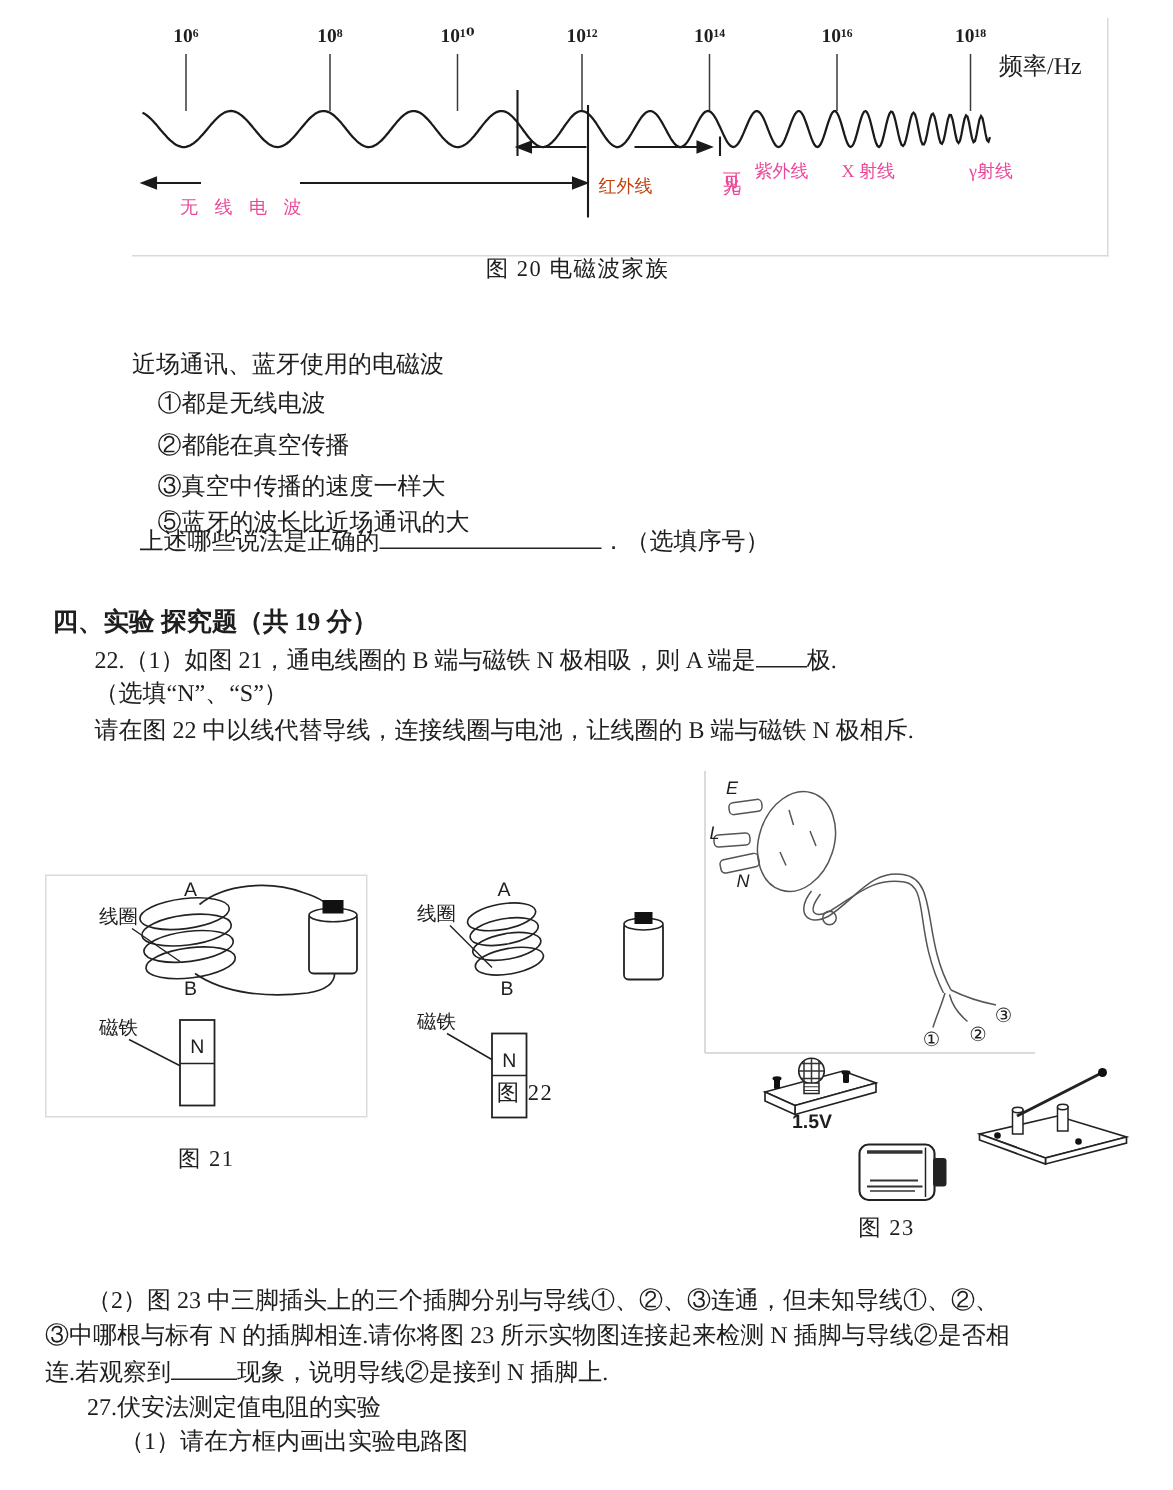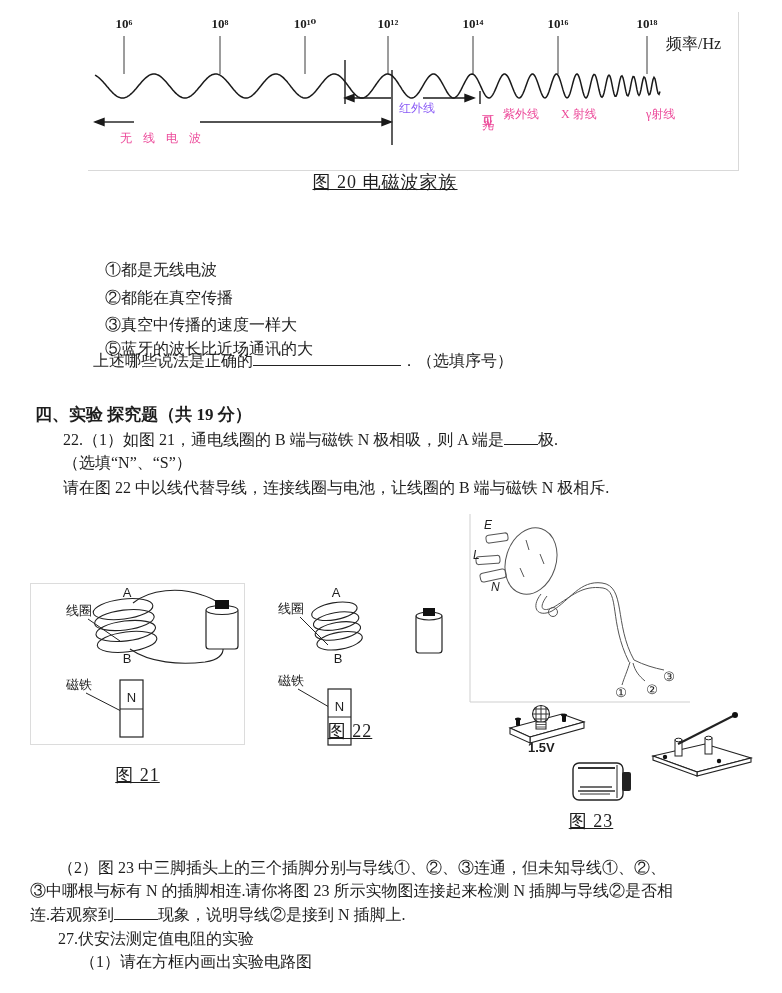--- a/index.html
+++ b/index.html
@@ -5,21 +5,21 @@
   html,body{margin:0;padding:0;background:#fff;}
   .page{position:relative;width:782px;height:993px;background:#ffffff;overflow:hidden;
         font-family:"Liberation Serif","DejaVu Serif",serif;color:#1e1e1e;}
   .abs{position:absolute;}
   .txt{font-size:16px;line-height:19px;white-space:nowrap;}
   .freq-label{position:absolute;top:4px;transform:translateX(-50%);font-size:13px;white-space:nowrap;font-weight:bold;}
   .spectrum{position:absolute;left:88px;top:12px;width:650px;height:158px;
             border-right:1px solid #d9d9d9;border-bottom:1px solid #d9d9d9;}
   .band{position:absolute;font-size:12px;color:#ec4899;white-space:nowrap;}
   .vert{writing-mode:vertical-rl;letter-spacing:2px;}
-  .caption{position:absolute;text-align:center;font-size:18px;letter-spacing:1px;text-decoration:underline;}
+  .caption{position:absolute;text-align:center;font-size:15px;letter-spacing:1px;}
   .blank{display:inline-block;border-bottom:1px solid #222;height:14px;vertical-align:baseline;}
   .w150{width:148px;} .w34{width:34px;} .w44{width:44px;}
   .bold{font-weight:bold;}
   .sans{font-family:"Liberation Sans","DejaVu Sans",sans-serif;}
   svg{position:absolute;overflow:visible;}
   svg text{fill:#1e1e1e;}
 </style>
 </head>
 <body>
 
@@ -55,29 +55,30 @@
           <polygon points="386,86 377,82.5 377,89.5"></polygon>
         <line x1="392" y1="79" x2="392" y2="92"></line>
         <polygon points="7,110 16,106.5 16,113.5"></polygon>
           <line x1="15" y1="110" x2="46" y2="110"></line>
         <line x1="112" y1="110" x2="294" y2="110"></line>
           <polygon points="303,110 294,106.5 294,113.5"></polygon>
       </g>
     </svg>
 
     <span class="band" style="left:32px;top:118px;font-size:12px;letter-spacing:4px">无 线 电 波</span>
-    <span class="band" style="left: 311px; top: 88px; color: #8b5cf6;">红外线</span>
+    <span class="band" style="left: 311px; top: 104px; color: #c2410c;">红外线</span>
     <span class="band vert" style="left:391px;top:93px">可见光</span>
     <span class="band" style="left:415px;top:94px">紫外线</span>
     <span class="band" style="left:473px;top:94px">X 射线</span>
     <span class="band" style="left:558px;top:94px">γ射线</span>
   </div>
 
   <div class="caption" style="left:60px;top:170px;width:650px">图 20  电磁波家族</div>
 
+  <div class="abs txt" style="left:88px;top:234px">近场通讯、蓝牙使用的电磁波</div>
   <div class="abs txt" style="left:105px;top:260px">①都是无线电波</div>
   <div class="abs txt" style="left:105px;top:288px">②都能在真空传播</div>
   <div class="abs txt" style="left:105px;top:315px">③真空中传播的速度一样大</div>
   <div class="abs txt" style="left:105px;top:339px">⑤蓝牙的波长比近场通讯的大</div>
   <div class="abs txt" style="left:93px;top:351px">
     <span>上述哪些说法是正确的</span><span class="blank w150"></span><span>．（选填序号）</span>
   </div>
 
   <div class="abs txt bold" style="left:35px;top:405px;font-size:17px">四、实验 探究题（共 19 分）</div>
   <div class="abs txt" style="left:63px;top:430px">

